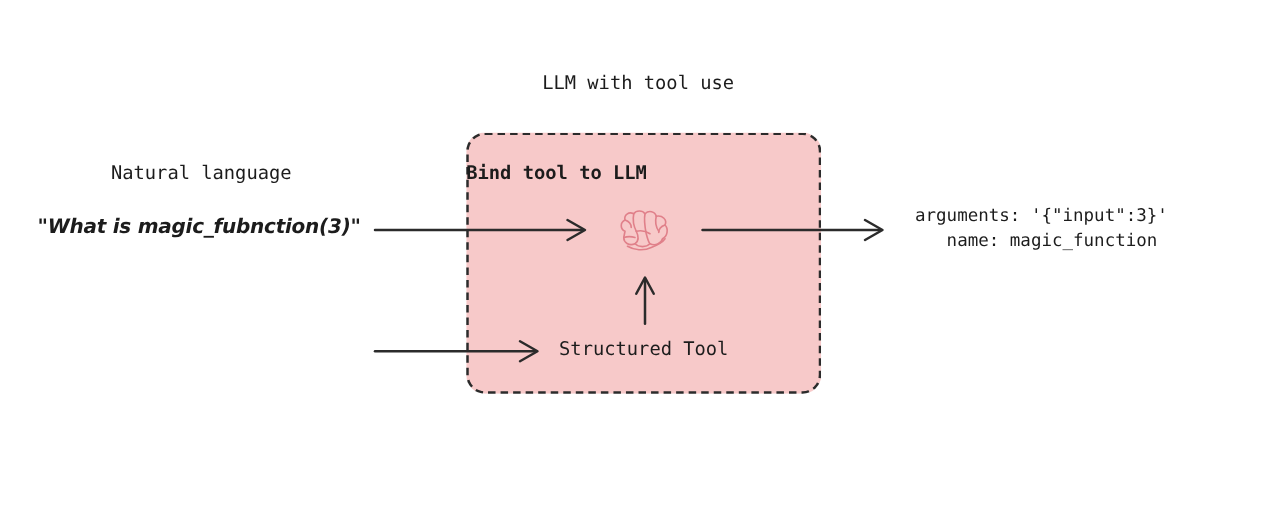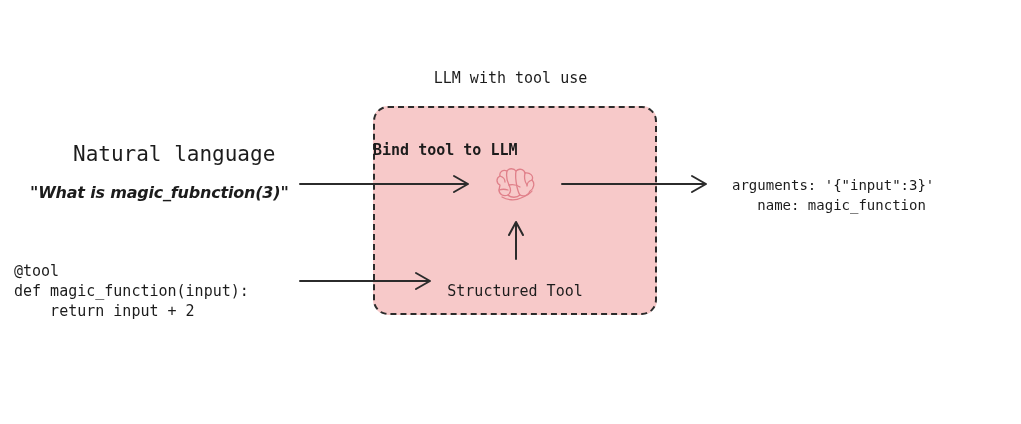--- a/index.html
+++ b/index.html
@@ -16,44 +16,43 @@
     font-family: "DejaVu Sans Mono", "Liberation Mono", monospace;
     color: #1c1c1c;
   }
 
   
   .txt {
     position: absolute;
     white-space: pre;
     line-height: 1.32;
     color: #1c1c1c;
-    margin-top: 12px;
   }
   .mono {
     font-family: "DejaVu Sans Mono", "Liberation Mono", monospace;
   }
   .hand {
     font-family: "DejaVu Sans", "Liberation Sans", sans-serif;
     font-style: italic;
     font-weight: 600;
     letter-spacing: -0.2px;
   }
 
   #diagram-title {
     left: 0; top: 57px;
     width: 1021px;
     text-align: center;
     font-size: 15px;
   }
 
   #natural-language-heading {
-    left: 73px; top: 129px;
+    left: 61px; top: 129px;
     width: 200px;
     text-align: center;
-    font-size: 21px;
+    font-size: 15px;
   }
   #natural-language-utterance {
     left: 30px; top: 170px;
     font-size: 16px;
   }
 
   #tool-code-block {
     left: 14px; top: 250px;
     font-size: 15px;
   }
@@ -127,23 +126,20 @@
 <div id="canvas">
 
   <div class="txt mono" id="diagram-title">LLM with tool use</div>
 
   <div id="llm-container"></div>
 
   <div class="txt mono" id="natural-language-heading">Natural language</div>
 
   <div class="txt hand" id="natural-language-utterance">"What is magic_fubnction(3)"</div>
 
-  <div class="txt mono" id="tool-code-block">@tool
-def magic_function(input):
-    return input + 2</div>
 
   <div class="txt mono" id="bind-tool-heading">Bind tool to LLM</div>
 
   <div class="txt mono" id="structured-tool-label">Structured Tool</div>
 
 
   <div class="txt mono" id="payload-body">arguments: '{"input":3}'
    name: magic_function</div>
 
   <svg id="overlay" viewBox="0 0 1021 424">

